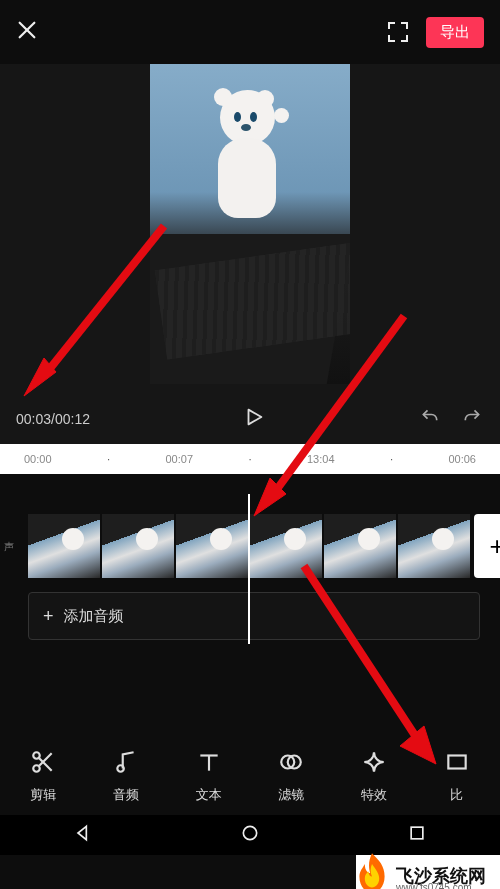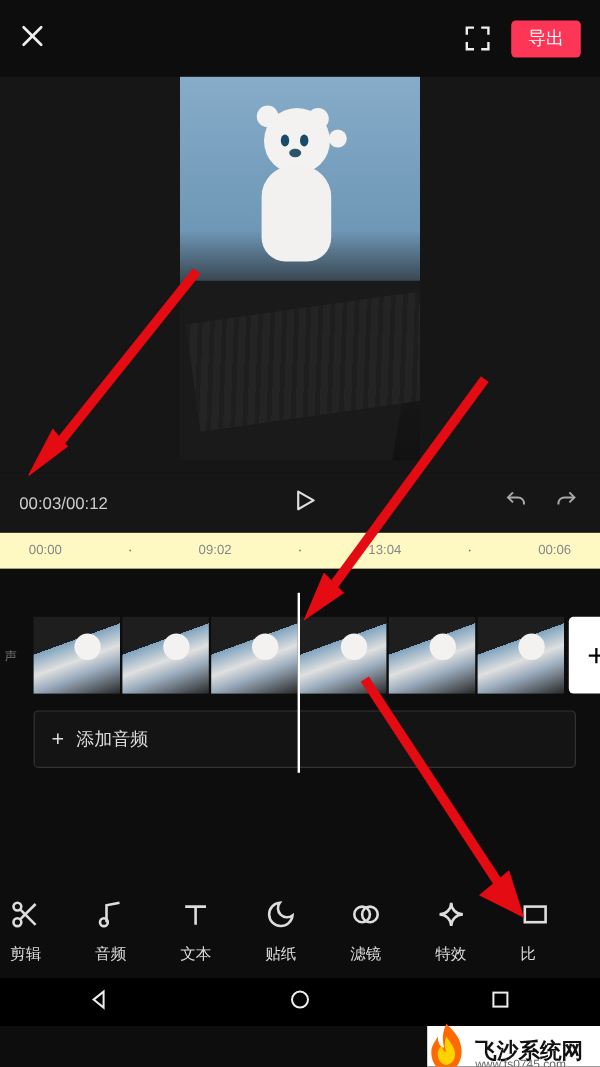--- a/index.html
+++ b/index.html
@@ -96,21 +96,21 @@
   .undo-redo { display:flex; gap: 18px; }
 
   .ruler {
     height: 30px;
     display: flex;
     justify-content: space-between;
     align-items: center;
     padding: 0 24px;
     font-size: 11px;
     color: #888;
-    background: #fef9c3;
+    background: #ffffff;
   }
   .ruler span.dot { color:#555; }
 
   .timeline {
     background: #0d0d0d;
     position: relative;
     padding-top: 40px;
   }
   .track {
     display:flex; gap:2px;
@@ -166,21 +166,21 @@
     position:absolute;
     bottom: 74px;
     left:0; right:0;
     height: 78px;
     display:flex;
     justify-content: space-around;
     align-items:center;
     padding: 0 2px;
     background:#0d0d0d;
   }
-  .tool { display:flex;flex-direction:column;align-items:flex-start;gap:8px;color:#ddd;font-size:13px;cursor:pointer; width:58px;}
+  .tool { display:flex;flex-direction:column;align-items:center;gap:8px;color:#ddd;font-size:13px;cursor:pointer; width:58px;}
   .tool svg { width:26px;height:26px;stroke:#ddd; }
 
   
   .navbar {
     position:absolute; bottom:34px; left:0; right:0;
     height: 40px;
     display:flex; justify-content:space-around; align-items:center;
     background:#000;
   }
   .navbar span { color:#eee; cursor:pointer; }
@@ -262,21 +262,21 @@
           <path d="M15 14l5-5-5-5"></path>
           <path d="M20 9H10a6 6 0 00-6 6v1"></path>
         </svg>
     </span>
   </div>
 </div>
 
 <div class="ruler">
   <span>00:00</span>
   <span class="dot">·</span>
-  <span>09:02</span>
+  <span>00:07</span>
   <span class="dot">·</span>
   <span>13:04</span>
   <span class="dot">·</span>
   <span>00:06</span>
 </div>
 
 <div class="timeline">
   <span class="track-label">声</span>
   <div class="track">
     <div class="thumb"></div>
@@ -310,26 +310,20 @@
           <circle cx="7" cy="18" r="3"></circle>
         </svg></span>
       <span>音频</span>
     </div>
     <div class="tool">
       <span><svg viewBox="0 0 24 24" fill="none" stroke-width="2" stroke="#ddd">
           <line x1="4" y1="6" x2="20" y2="6"></line>
           <line x1="12" y1="6" x2="12" y2="20"></line>
         </svg></span>
       <span>文本</span>
-    </div>
-    <div class="tool">
-      <span><svg viewBox="0 0 24 24" fill="none" stroke-width="2" stroke="#ddd">
-          <path d="M21 12.8A9 9 0 1111.2 3a7 7 0 009.8 9.8z"></path>
-        </svg></span>
-      <span>贴纸</span>
     </div>
     <div class="tool">
       <span><svg viewBox="0 0 24 24" fill="none" stroke-width="2" stroke="#ddd">
           <circle cx="9" cy="12" r="6"></circle>
           <circle cx="15" cy="12" r="6"></circle>
         </svg></span>
       <span>滤镜</span>
     </div>
     <div class="tool">
       <span><svg viewBox="0 0 24 24" fill="none" stroke-width="2" stroke="#ddd">

